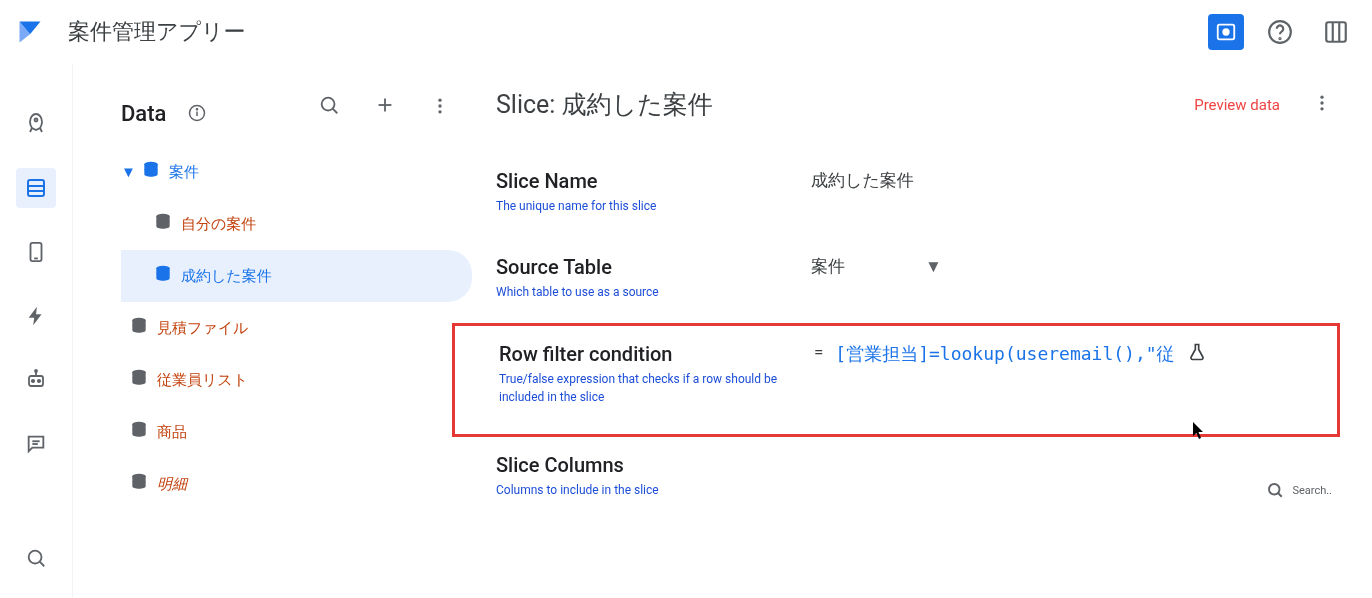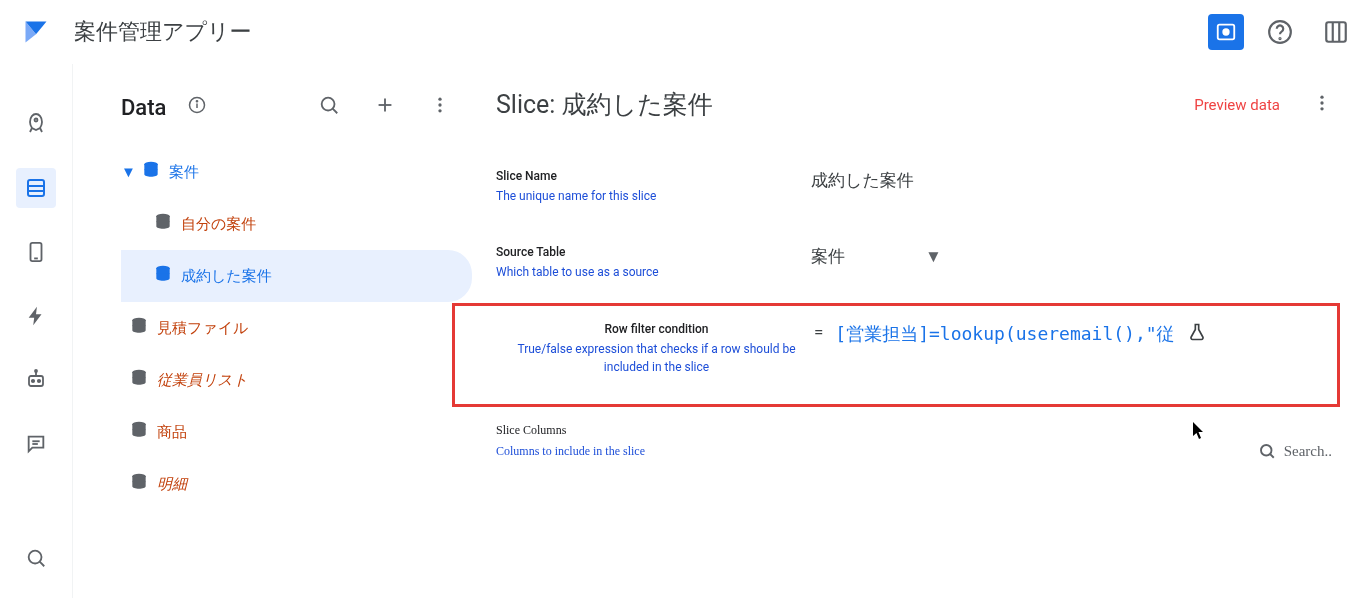--- a/index.html
+++ b/index.html
@@ -1,32 +1,32 @@
 <!DOCTYPE html>
 <html><head>
   <meta charset="utf-8">
   <style>
     * { margin: 0; padding: 0; box-sizing: border-box; }
     body { font-family: "Google Sans", Roboto, Arial, sans-serif; background: #fff; width: 1372px; height: 598px; overflow: hidden; color: #202124; }
     
-    .topbar { display: flex; align-items: center; height: 64px; padding: 0 16px; border-bottom: 1px solid transparent; margin-left: 6px; }
+    .topbar { display: flex; align-items: center; height: 64px; padding: 0 16px; border-bottom: 1px solid transparent; }
     .logo { width: 28px; height: 28px; margin-right: 24px; }
     .app-title { font-size: 22px; color: #3c4043; font-weight: 400; flex: 1; }
     .topbar-actions { display: flex; gap: 16px; align-items: center; }
     .topbar-icon-btn { width: 40px; height: 40px; display: flex; align-items: center; justify-content: center; border-radius: 50%; cursor: pointer; color: #5f6368; }
     .topbar-icon-btn.primary-bg { background: #1a73e8; color: #fff; border-radius: 4px; width: 36px; height: 36px; }
     
     .main { display: flex; height: calc(100% - 64px); }
     
     .iconbar { width: 72px; display: flex; flex-direction: column; align-items: center; gap: 24px; padding-top: 40px; }
     .iconbar-item { width: 40px; height: 40px; display: flex; align-items: center; justify-content: center; color: #5f6368; cursor: pointer; border-radius: 4px; }
     .iconbar-item.active { color: #1a73e8; background: #e8f0fe; }
     
     .data-panel { width: 400px; padding: 24px 0 0 48px; border-left: 1px solid #f1f3f4; }
-    .data-header { display: flex; align-items: center; gap: 22px; margin-bottom: 20px; padding-right: 16px; }
+    .data-header { display: flex; align-items: flex-end; gap: 22px; margin-bottom: 20px; padding-right: 16px; }
     .data-title { font-size: 22px; font-weight: 500; color: #202124; }
     .info-icon { color: #5f6368; }
     .data-header-spacer { flex: 1; }
     .data-header-icon { color: #5f6368; cursor: pointer; padding: 6px; }
     
     .tree-item { display: flex; align-items: center; gap: 8px; padding: 14px 16px 14px 0; cursor: pointer; font-size: 15px; color: #c2410c; border-radius: 0 24px 24px 0; }
     .tree-item.parent { color: #1a73e8; }
     .tree-item.child { padding-left: 32px; }
     .tree-item.selected { background: #e8f0fe; color: #1a73e8; }
     .tree-caret { color: #1a73e8; width: 12px; }
@@ -35,35 +35,35 @@
     
     .detail-panel { flex: 1; padding: 24px 40px 0 24px; position: relative; }
     .detail-header { display: flex; align-items: center; margin-bottom: 48px; }
     .slice-title { font-size: 25px; color: #3c4043; }
     .detail-header-spacer { flex: 1; }
     .preview-link { color: #ef4444; font-size: 15px; cursor: pointer; margin-right: 32px; }
     .more-icon { color: #5f6368; cursor: pointer; }
     
     .field-row { display: flex; margin-bottom: 40px; }
     .field-label-col { width: 315px; }
-    .field-label { font-size: 12px; color: #202124; font-weight: 500; }
+    .field-label { font-size: 20px; color: #202124; font-weight: 500; }
     .field-sublabel { font-size: 12px; color: #1d4ed8; margin-top: 4px; line-height: 1.5; }
     .field-value-col { flex: 1; font-size: 17px; color: #3c4043; }
     .select-row { display: flex; align-items: center; gap: 80px; }
     .dropdown-caret { color: #5f6368; }
     
-    .highlight-box { border: 3px solid #e53935; padding: 16px 0 28px 0; margin: -18px -8px 16px -44px; padding-left: 44px; padding-right: 8px; text-align: center; }
+    .highlight-box { border: 3px solid #e53935; padding: 16px 0 28px 0; margin: -18px -8px 16px -44px; padding-left: 44px; padding-right: 8px; }
     .highlight-box .field-row { margin-bottom: 0; }
     
     .formula-row { display: flex; align-items: flex-start; gap: 8px; }
     .formula-text { font-family: monospace; font-size: 18px; color: #1a73e8; }
     .formula-eq { color: #3c4043; font-size: 17px; margin-right: 4px; }
     .flask-icon { color: #3c4043; margin-left: 4px; }
     
-    .search-box { display: flex; align-items: center; gap: 8px; color: #5f6368; font-size: 15px; }
+    .search-box { display: flex; align-items: center; gap: 8px; color: #5f6368; font-size: 11px; }
     
     .cursor-ptr { position: absolute; left: 720px; top: 358px; color: #000; font-size: 16px; pointer-events: none; }
   </style>
 </head>
 <body>
 
 <div class="topbar">
   <div class="logo">
     <svg viewBox="0 0 24 24" width="28" height="28">
         <path fill="#1a73e8" d="M3 3 L21 3 L12 14 Z"></path>
@@ -206,21 +206,21 @@
       <span>成約した案件</span>
     </div>
     <div class="tree-item child" style="padding-left:8px;align-items:center;">
       <span class="db-icon"><svg width="20" height="20" viewBox="0 0 24 24" fill="currentColor">
             <ellipse cx="12" cy="5" rx="8" ry="3"></ellipse>
             <path d="M4 5v6c0 1.7 3.6 3 8 3s8-1.3 8-3V5"></path>
             <path d="M4 11v6c0 1.7 3.6 3 8 3s8-1.3 8-3v-6"></path>
           </svg></span>
       <span>見積ファイル</span>
     </div>
-    <div class="tree-item child" style="padding-left:8px;font-style:italic;">
+    <div class="tree-item child" style="padding-left:8px;">
       <span class="db-icon"><svg width="20" height="20" viewBox="0 0 24 24" fill="currentColor">
             <ellipse cx="12" cy="5" rx="8" ry="3"></ellipse>
             <path d="M4 5v6c0 1.7 3.6 3 8 3s8-1.3 8-3V5"></path>
             <path d="M4 11v6c0 1.7 3.6 3 8 3s8-1.3 8-3v-6"></path>
           </svg></span>
       <span>従業員リスト</span>
     </div>
     <div class="tree-item child" style="padding-left:8px;">
       <span class="db-icon"><svg width="20" height="20" viewBox="0 0 24 24" fill="currentColor">
             <ellipse cx="12" cy="5" rx="8" ry="3"></ellipse>
@@ -289,21 +289,21 @@
             <span class="flask-icon">
               <svg width="20" height="20" viewBox="0 0 24 24" fill="none" stroke="currentColor" stroke-width="2">
                   <path d="M9 3h6M10 3v6l-5 9a2 2 0 0 0 1.7 3h10.6a2 2 0 0 0 1.7-3l-5-9V3"></path>
                 </svg>
             </span>
           </div>
         </div>
       </div>
     </div>
 
-    <div class="field-row" style="margin-top:8px;font-family:Liberation Serif, serif;">
+    <div class="field-row" style="margin-top:8px;">
       <div class="field-label-col">
         <div class="field-label">Slice Columns</div>
         <div class="field-sublabel">Columns to include in the slice</div>
       </div>
       <div class="field-value-col" style="display:flex;justify-content:flex-end;align-items:flex-end;">
         <div class="search-box">
           <svg width="18" height="18" viewBox="0 0 24 24" fill="none" stroke="currentColor" stroke-width="2.5">
               <circle cx="11" cy="11" r="7"></circle>
               <line x1="16" y1="16" x2="21" y2="21"></line>
             </svg>

